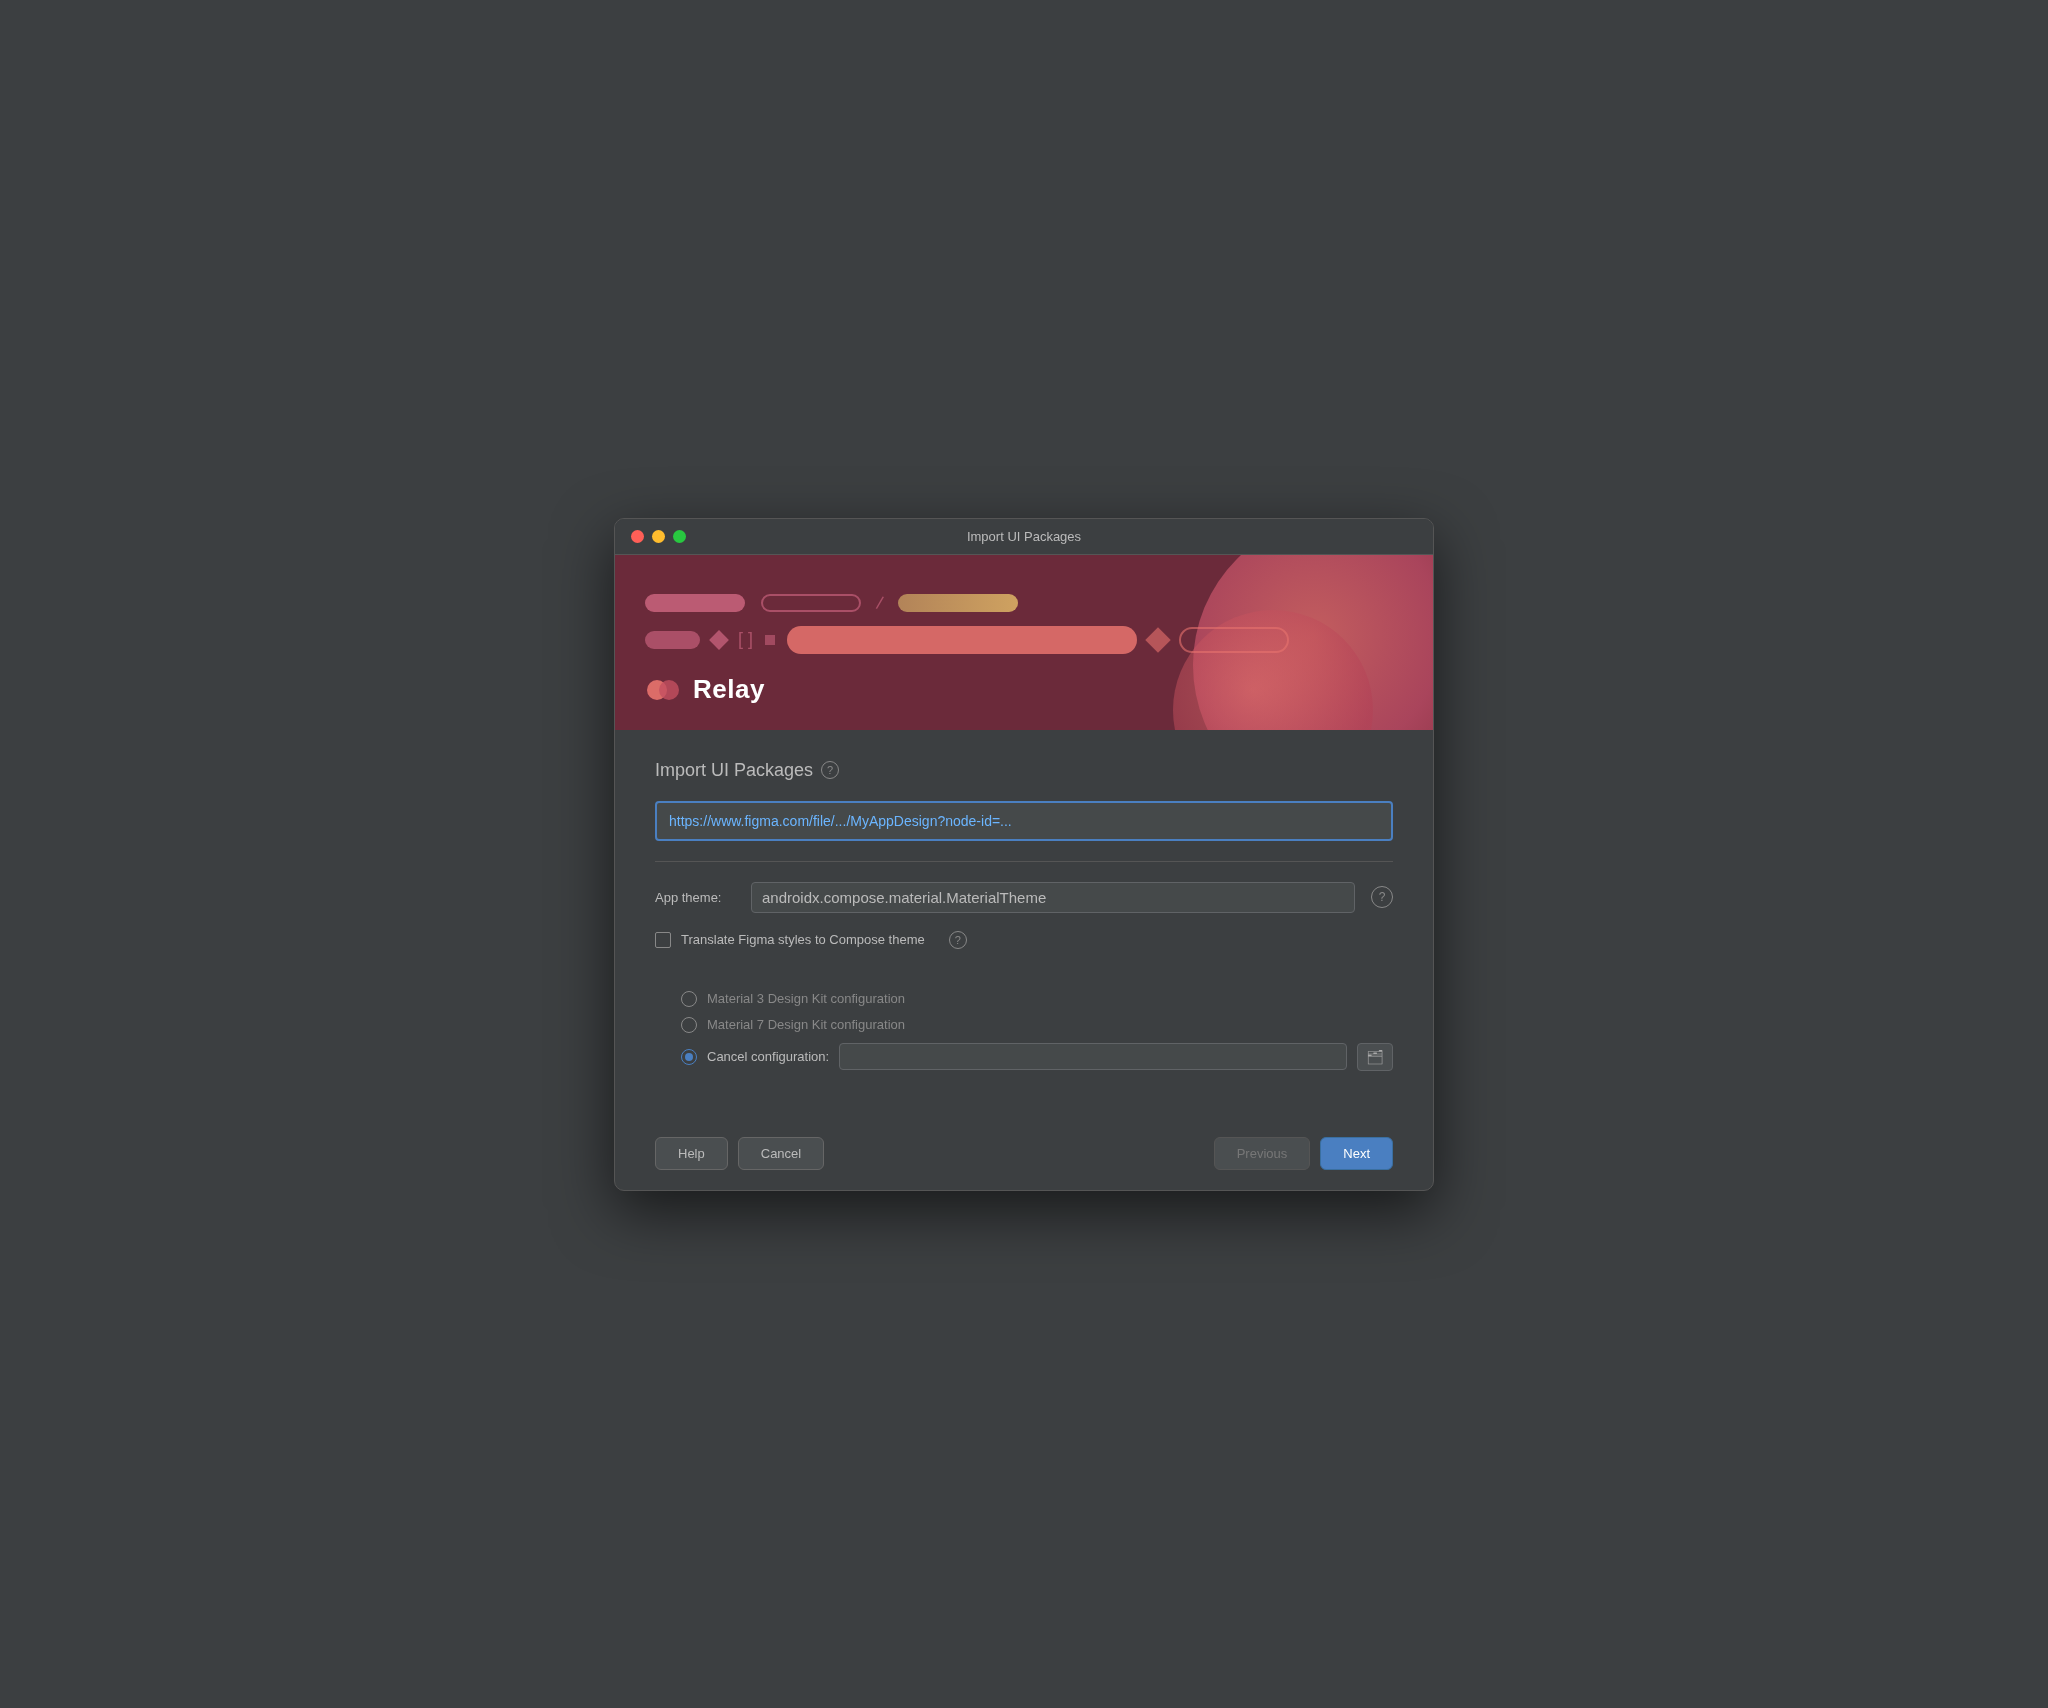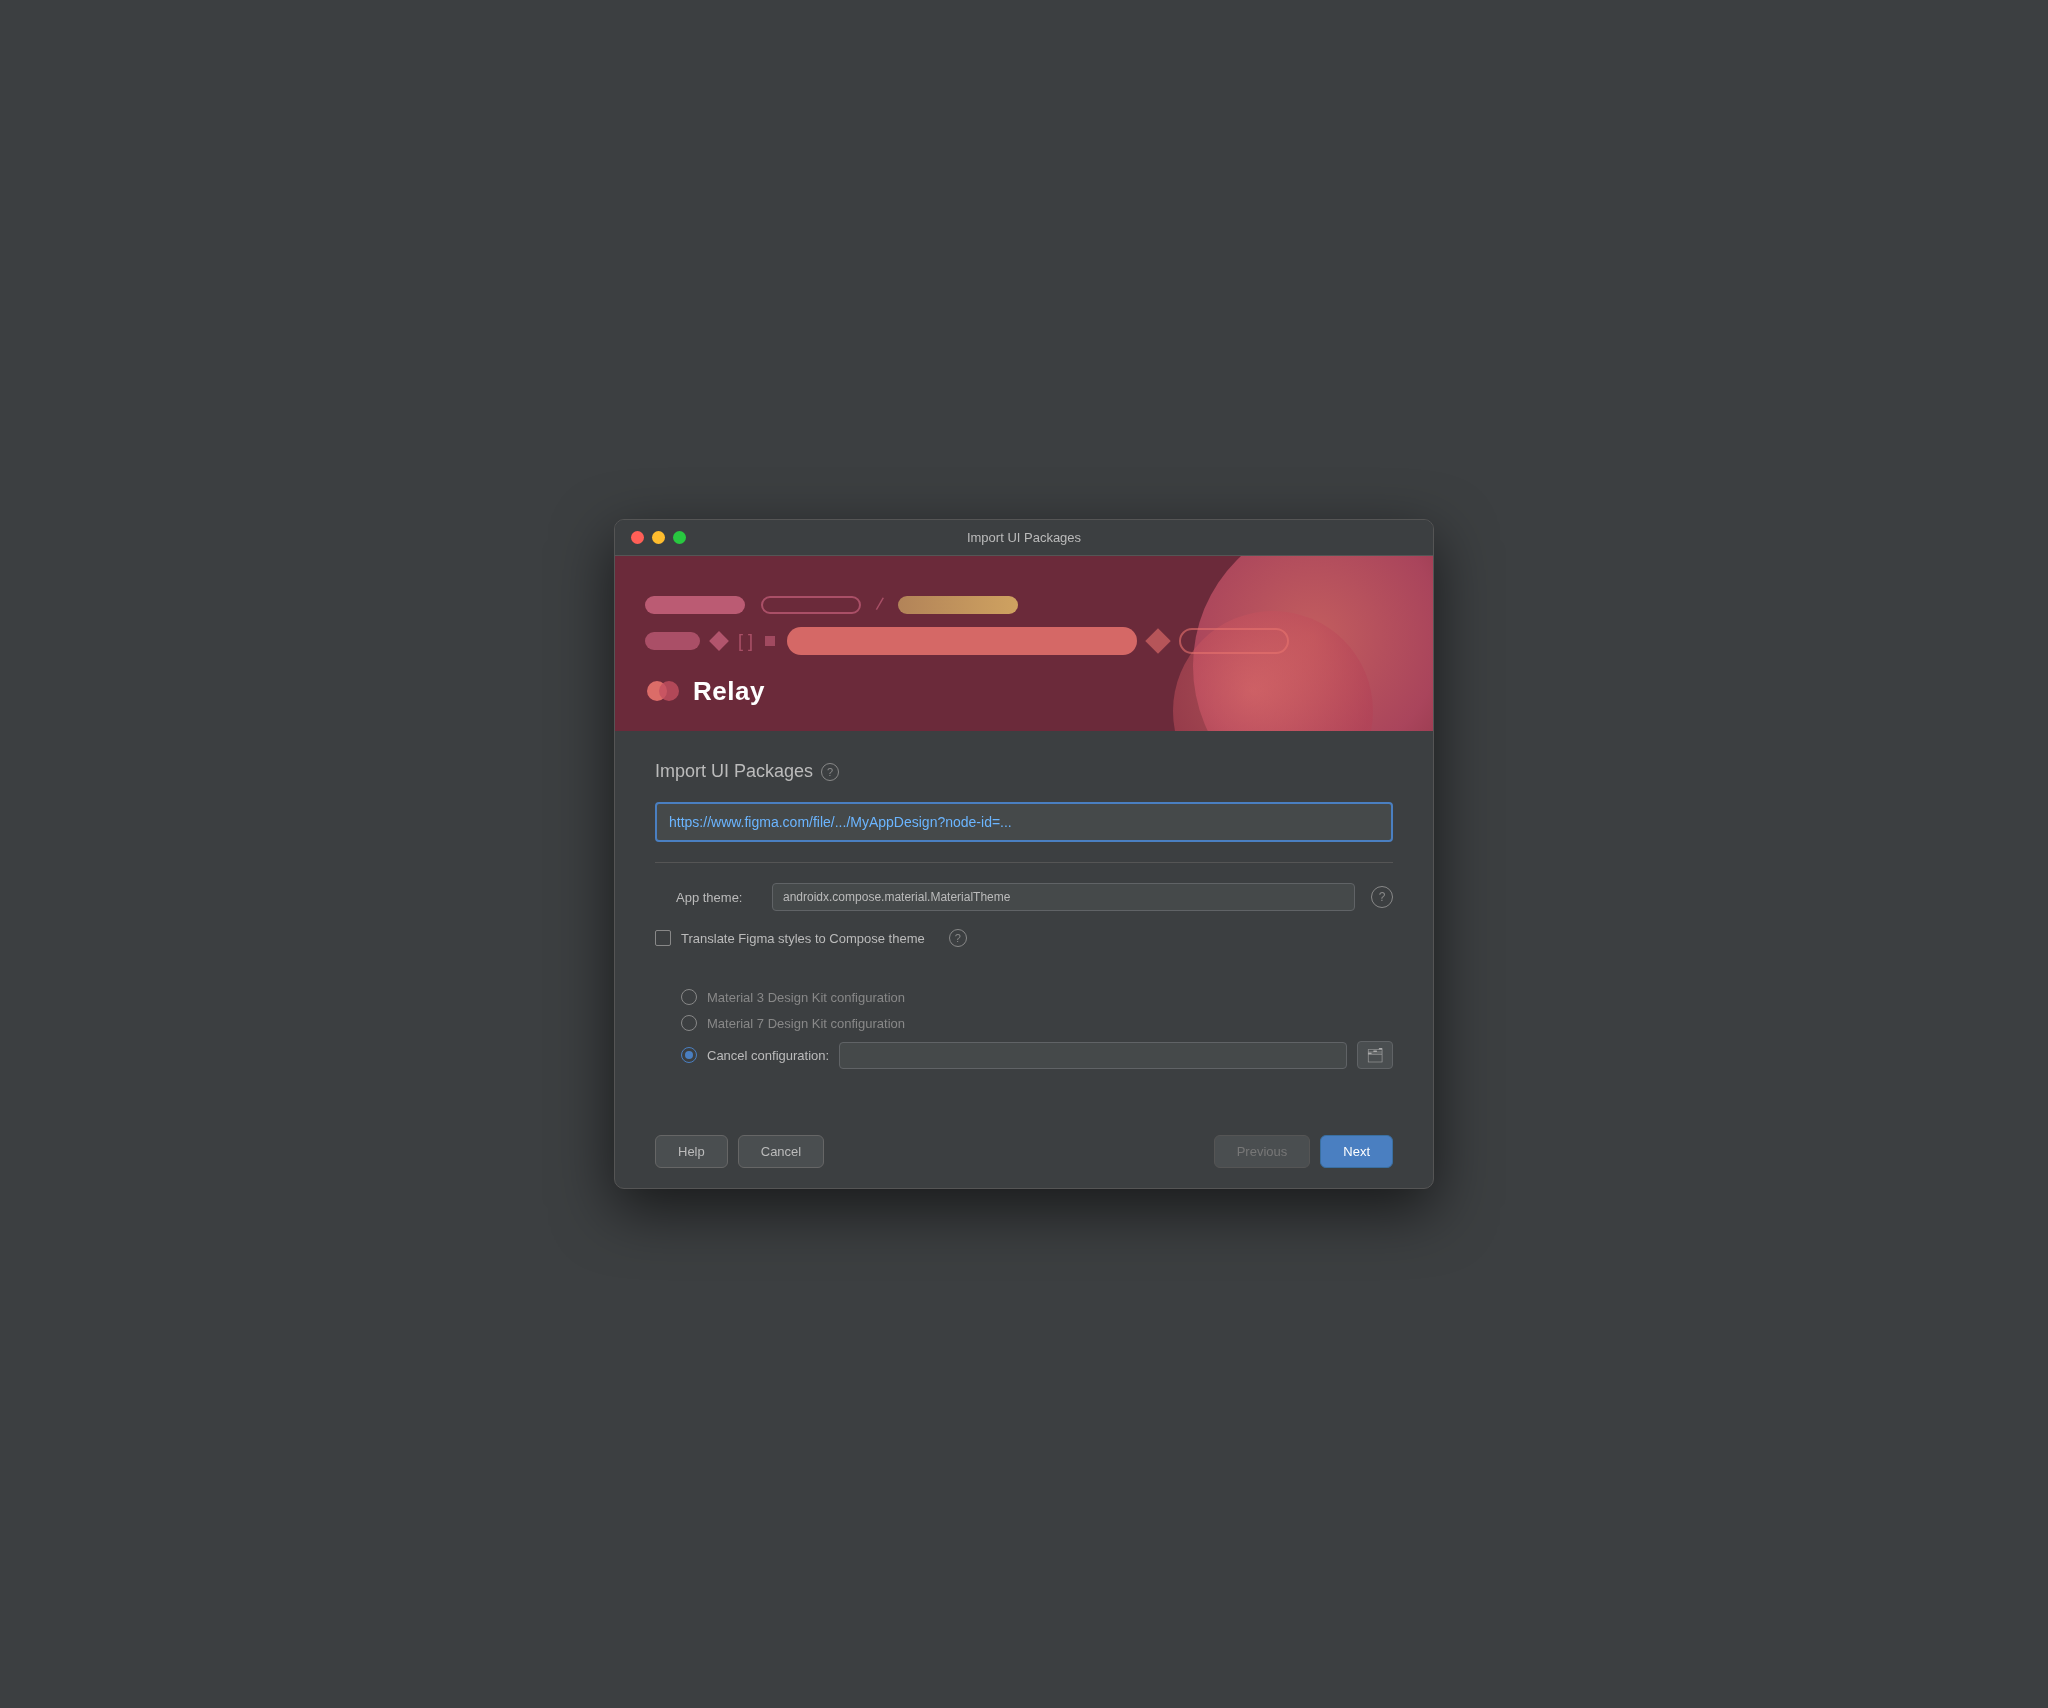--- a/index.html
+++ b/index.html
@@ -235,34 +235,33 @@
       height: 1px;
       background: #555;
       margin: 10px 0 20px;
     }
     
     .form-row {
       display: flex;
       align-items: center;
       gap: 16px;
       margin-bottom: 18px;
-      margin-left: 21px;
     }
     .form-label {
       color: #bbbbbb;
       font-size: 13px;
       min-width: 80px;
     }
     .form-input {
       flex: 1;
       background: #45494a;
       border: 1px solid #606366;
       border-radius: 4px;
       color: #bbbbbb;
-      font-size: 12px;
+      font-size: 15px;
       padding: 6px 10px;
       font-family: inherit;
     }
     .form-help {
       width: 22px;
       height: 22px;
       border: 1.5px solid #888;
       border-radius: 50%;
       display: flex;
       align-items: center;

